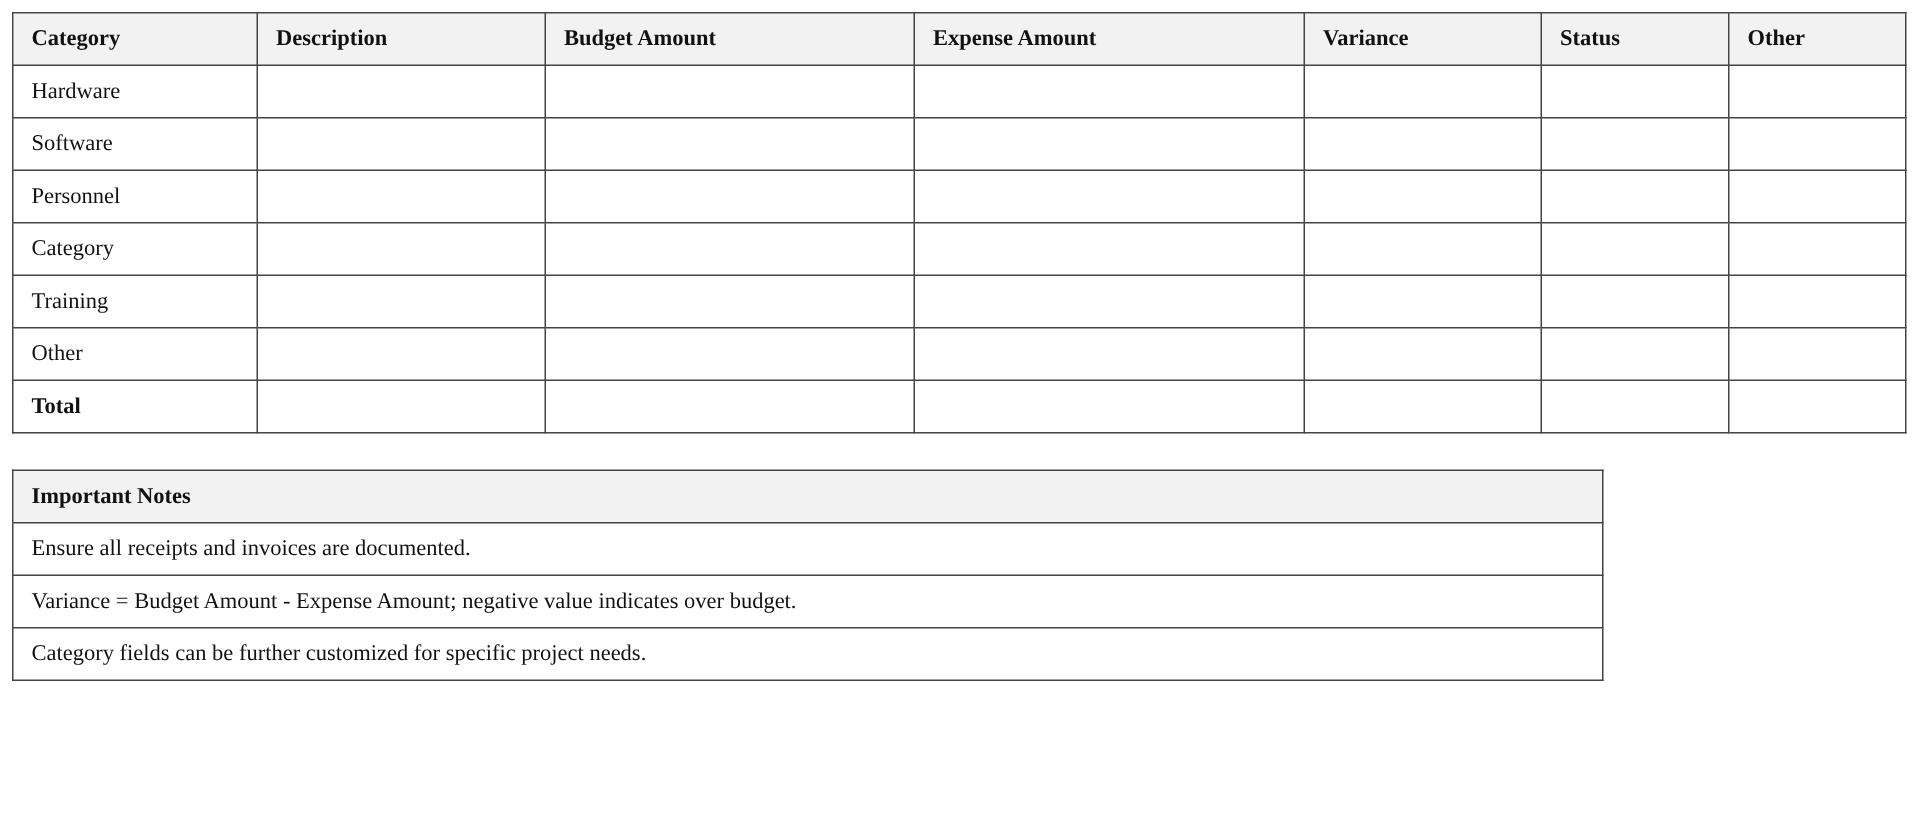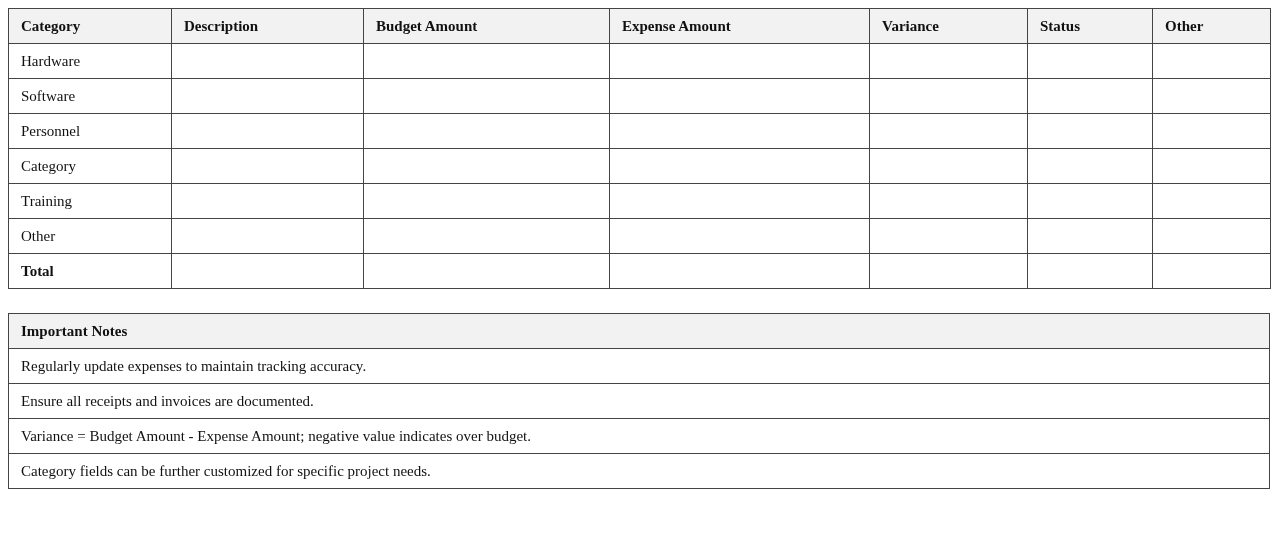--- a/index.html
+++ b/index.html
@@ -4,21 +4,21 @@
 <style>
   html, body { margin: 0; padding: 0; background: #ffffff; }
   body {
     width: 1278px; height: 550px; overflow: hidden;
     font-family: "Liberation Serif", "DejaVu Serif", serif;
     font-size: 15px; color: #111111;
   }
   .wrap { padding: 8px 8px 16px 8px; }
   table {
     border-collapse: collapse;
-    width: 1262px;
+    width: 1061px;
     table-layout: fixed;
   }
   th, td {
     border: 1px solid #444444;
     height: 34px;
     padding: 0 12px;
     text-align: left;
     vertical-align: middle;
     white-space: nowrap;
     overflow: hidden;
@@ -120,23 +120,20 @@
   </table>
 
   <table class="notes-table">
     <thead>
       <tr>
         <th>Important Notes</th>
       </tr>
     </thead>
     <tbody>
       <tr>
-        <td>Regularly update expenses to maintain tracking accuracy.</td>
-      </tr>
-      <tr>
         <td>Ensure all receipts and invoices are documented.</td>
       </tr>
       <tr>
         <td>Variance = Budget Amount - Expense Amount; negative value indicates over budget.</td>
       </tr>
       <tr>
         <td>Category fields can be further customized for specific project needs.</td>
       </tr>
     </tbody>
   </table>

